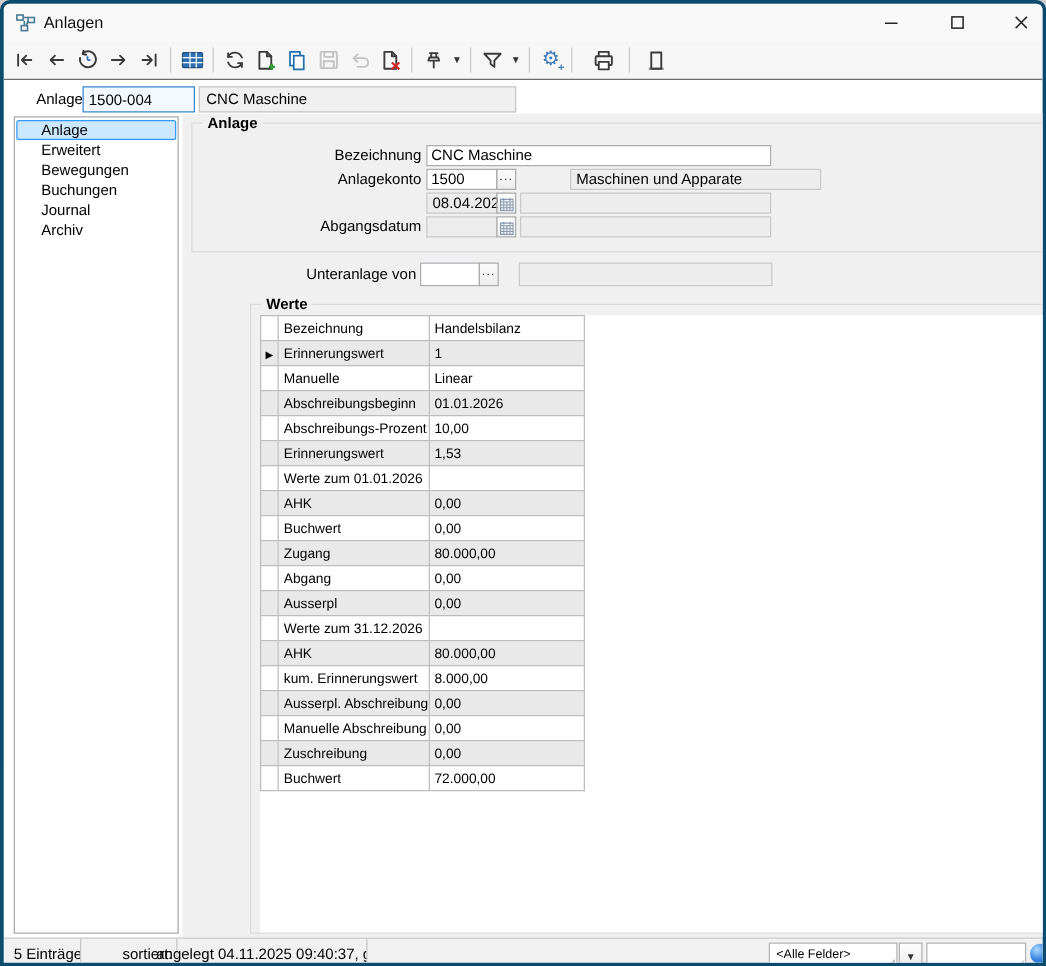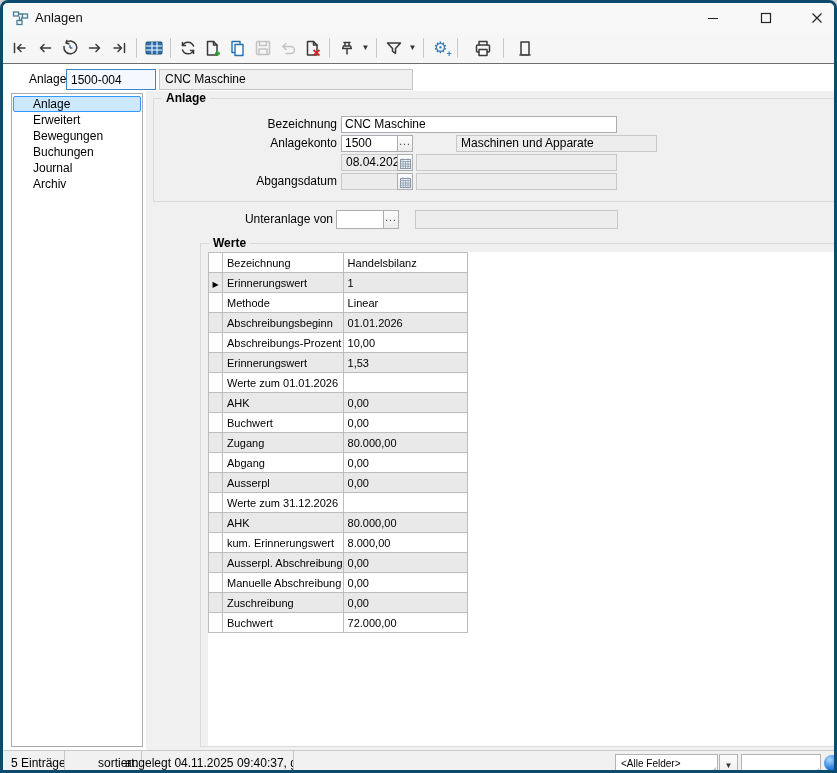--- a/index.html
+++ b/index.html
@@ -306,21 +306,21 @@
                   <td class="lab">Bezeichnung</td>
                   <td class="val">Handelsbilanz</td>
                 </tr>
                 <tr>
                   <td class="gut"><span class="mark">▶</span></td>
                   <td class="lab">Erinnerungswert</td>
                   <td class="val">1</td>
                 </tr>
                 <tr>
                   <td class="gut"></td>
-                  <td class="lab">Methode</td>
+                  <td class="lab">Manuelle</td>
                   <td class="val">Linear</td>
                 </tr>
                 <tr>
                   <td class="gut"></td>
                   <td class="lab">Abschreibungsbeginn</td>
                   <td class="val">01.01.2026</td>
                 </tr>
                 <tr>
                   <td class="gut"></td>
                   <td class="lab">Abschreibungs-Prozent</td>

